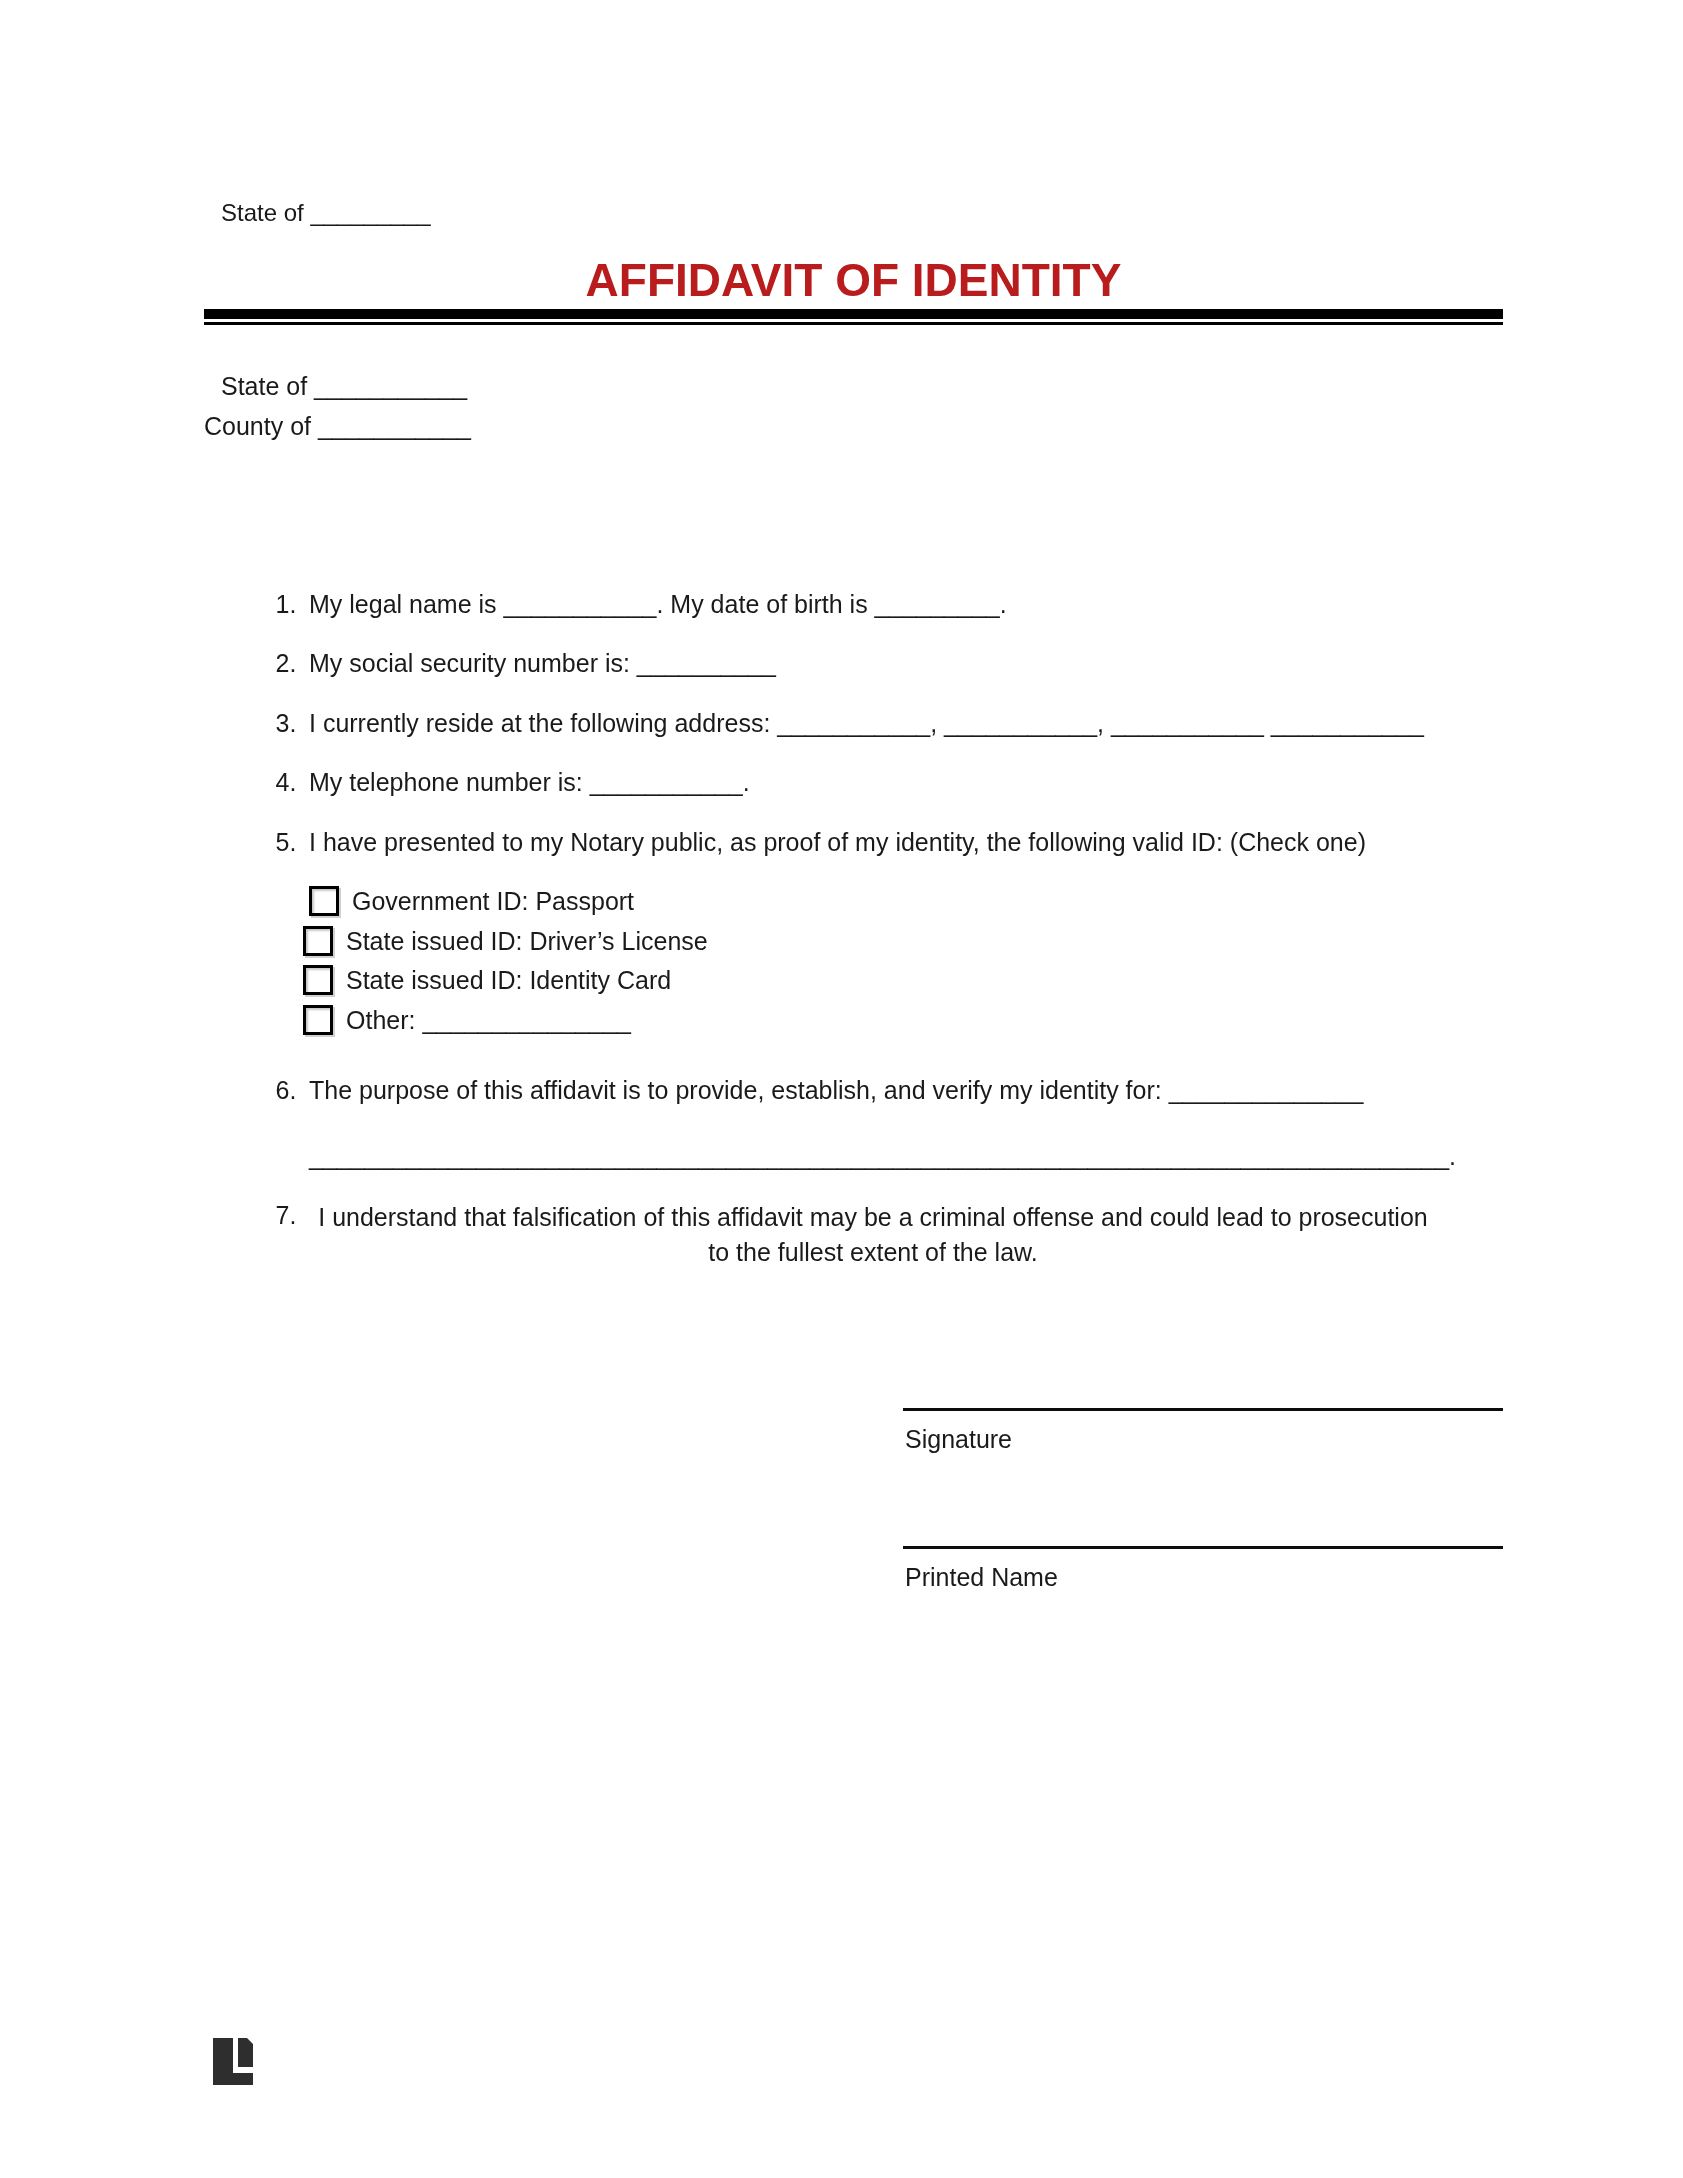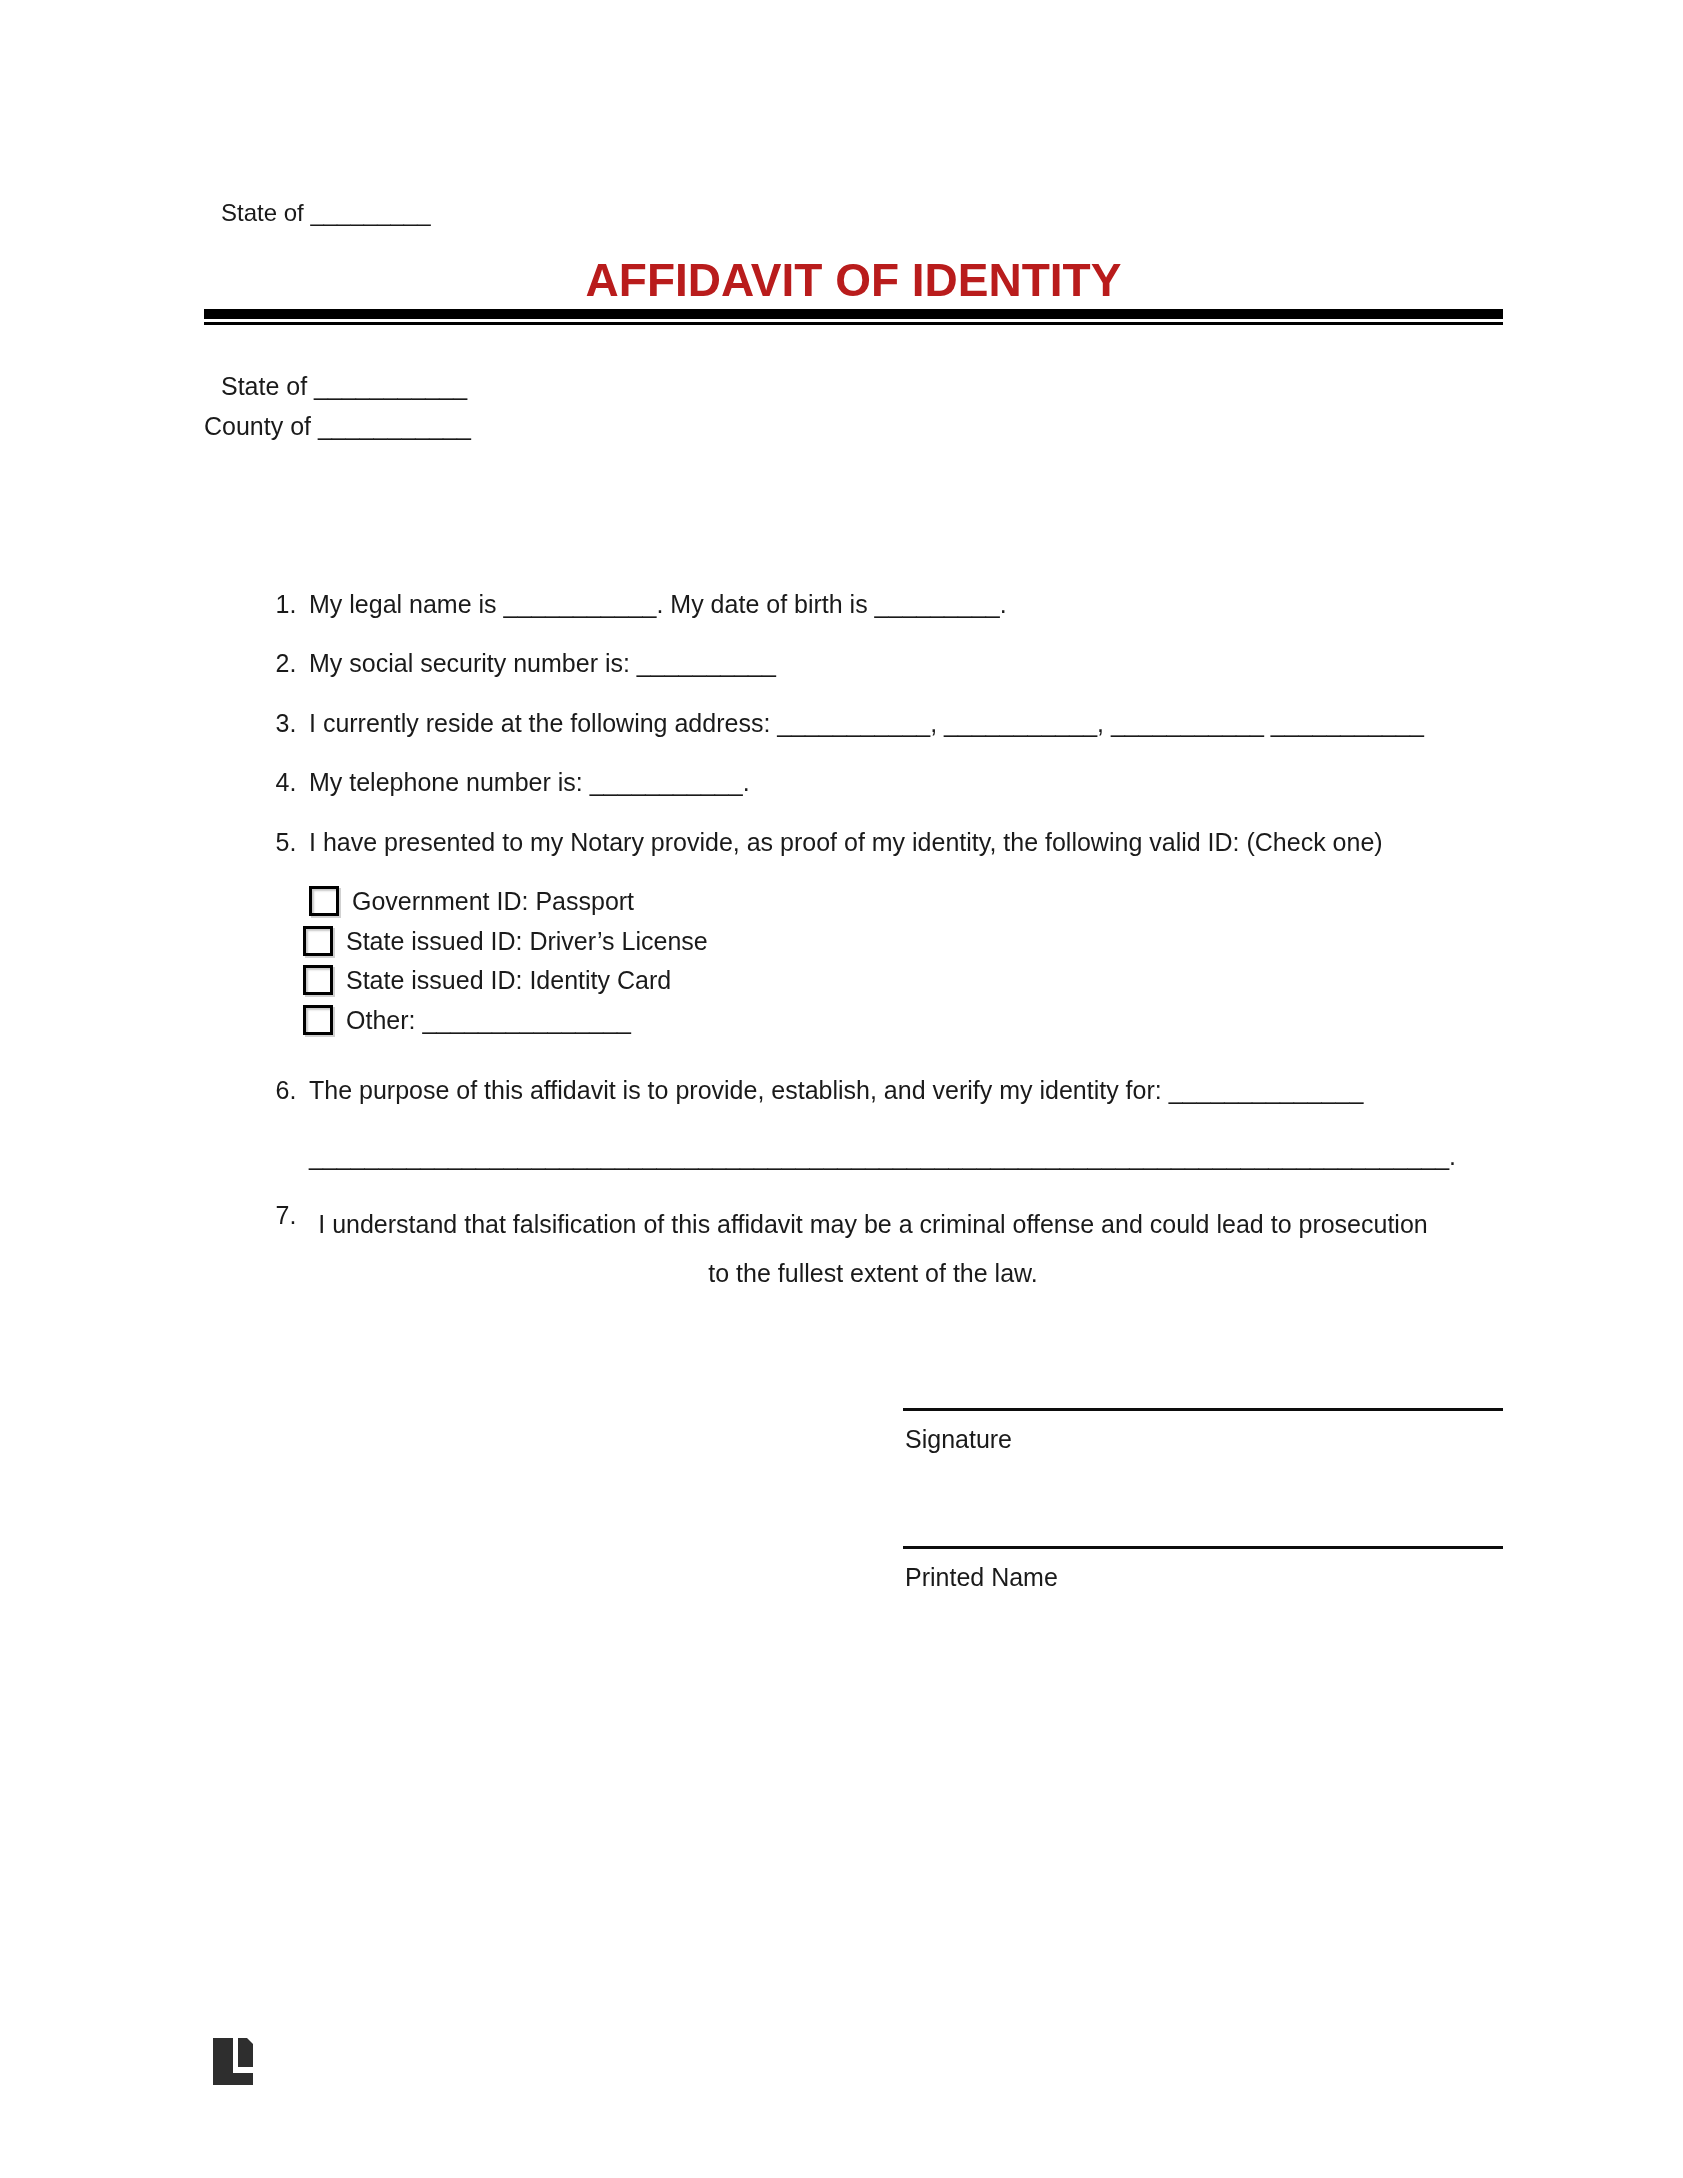--- a/index.html
+++ b/index.html
@@ -34,21 +34,21 @@
 
   .list-item { display: flex; }
   .list-item .num { flex: none; width: 46px; }
   .li-1 { left: 251px; top: 589px;  width: 1277px; }
   .li-2 { left: 251px; top: 648px;  width: 1277px; }
   .li-3 { left: 251px; top: 708px;  width: 1277px; }
   .li-4 { left: 251px; top: 767px;  width: 1277px; }
   .li-5 { left: 251px; top: 827px;  width: 1277px; }
   .li-6 { left: 251px; top: 1075px; width: 1277px; }
   .li-7 { left: 251px; top: 1200px; width: 1174px; }
-  .li-7 .txt { white-space: normal; width: 1129px; line-height: 49px; }
+  .li-7 .txt { white-space: normal; width: 1129px; line-height: 35px; }
   .continuation { left: 297px; top: 1141px; }
 
   .cb-row {
     display: flex; align-items: center; gap: 13px;
     left: 291px; height: 30px;
   }
   .cb-row-0 { top: 886px; padding-left: 6px; }
   .cb-row-1 { top: 926px; }
   .cb-row-2 { top: 965px; }
   .cb-row-3 { top: 1005px; }
@@ -96,21 +96,21 @@
     <span class="txt">I currently reside at the following address: ___________, ___________, ___________ ___________</span>
   </div>
 
   <div class="abs body-text list-item li-4">
     <span class="num">4.</span>
     <span class="txt">My telephone number is: ___________.</span>
   </div>
 
   <div class="abs body-text list-item li-5">
     <span class="num">5.</span>
-    <span class="txt">I have presented to my Notary provide, as proof of my identity, the following valid ID: (Check one)</span>
+    <span class="txt">I have presented to my Notary public, as proof of my identity, the following valid ID: (Check one)</span>
   </div>
 
   <div class="abs cb-row cb-row-0">
     <span class="checkbox"></span>
     <span class="body-text">Government ID: Passport</span>
   </div>
   <div class="abs cb-row cb-row-1">
     <span class="checkbox"></span>
     <span class="body-text">State issued ID: Driver’s License</span>
   </div>

